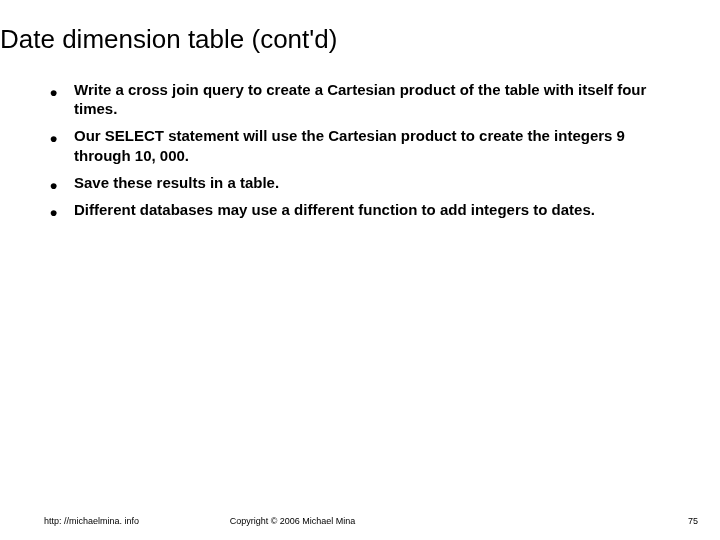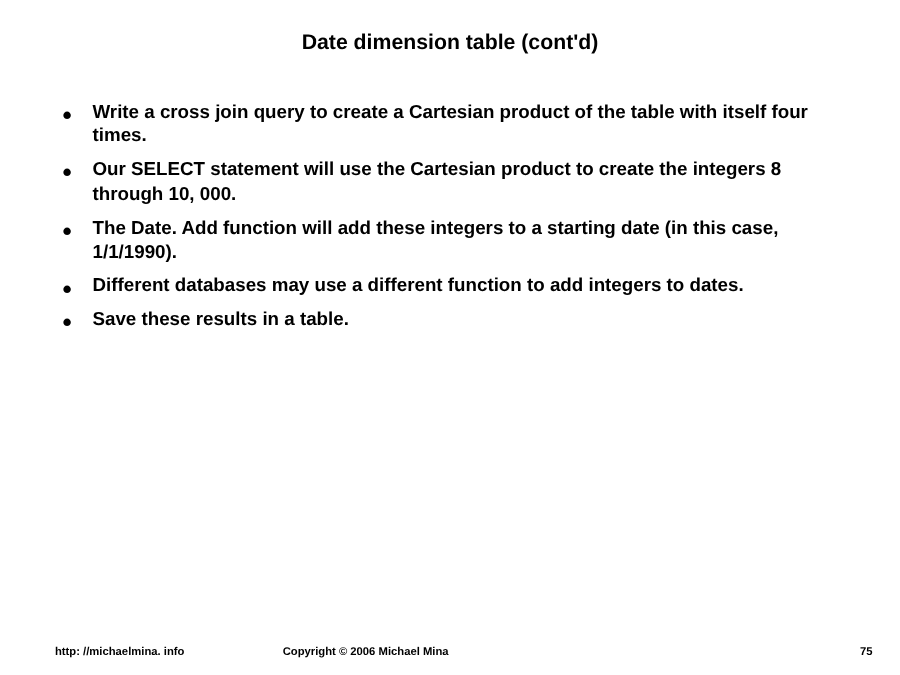--- a/index.html
+++ b/index.html
@@ -16,23 +16,23 @@
     position: relative;
     width: 720px;
     height: 540px;
     box-sizing: border-box;
   }
   .title {
     position: absolute;
     top: 24px;
     left: 0;
     width: 720px;
-    text-align: center;
-    font-size: 17px;
-    font-weight: bold;
+    text-align: left;
+    font-size: 26px;
+    font-weight: normal;
   }
   .body {
     position: absolute;
     top: 80px;
     left: 44px;
     right: 44px;
   }
   ul.bullets {
     list-style: none;
     margin: 0;
@@ -54,21 +54,21 @@
     font-size: 21px;
     font-weight: bold;
   }
   .footer {
     position: absolute;
     left: 0;
     bottom: 14px;
     width: 720px;
     height: 16px;
     font-size: 9px;
-    font-weight: bold;
+    font-weight: normal;
     color: #000000;
   }
   .footer-left {
     position: absolute;
     left: 44px;
     bottom: 0;
   }
   .footer-center {
     position: absolute;
     left: 0;
@@ -86,24 +86,23 @@
 </head>
 <body>
 
 <div class="slide">
 
   <div class="title">Date dimension table (cont'd)</div>
 
   <div class="body">
     <ul class="bullets">
       <li>Write a cross join query to create a Cartesian product of the table with itself four times.</li>
-      <li>Our SELECT statement will use the Cartesian product to create the integers 8 through 10, 000.</li>
-      <li>The Date. Add function will add these integers to a starting date (in this case, 1/1/1990).</li>
+      <li>Our SELECT statement will use the Cartesian product to create the integers 9 through 10, 000.</li>
+      <li>Save these results in a table.</li>
       <li>Different databases may use a different function to add integers to dates.</li>
-      <li>Save these results in a table.</li>
     </ul>
   </div>
 
   <div class="footer">
     <span class="footer-left">http: //michaelmina. info</span>
     <span class="footer-center">Copyright © 2006 Michael Mina</span>
     <span class="footer-right">75</span>
   </div>
 
 </div>

